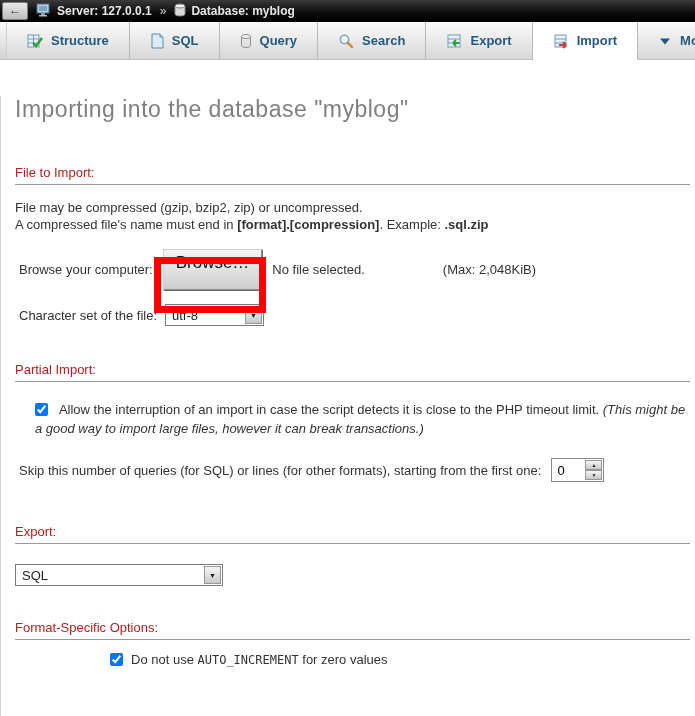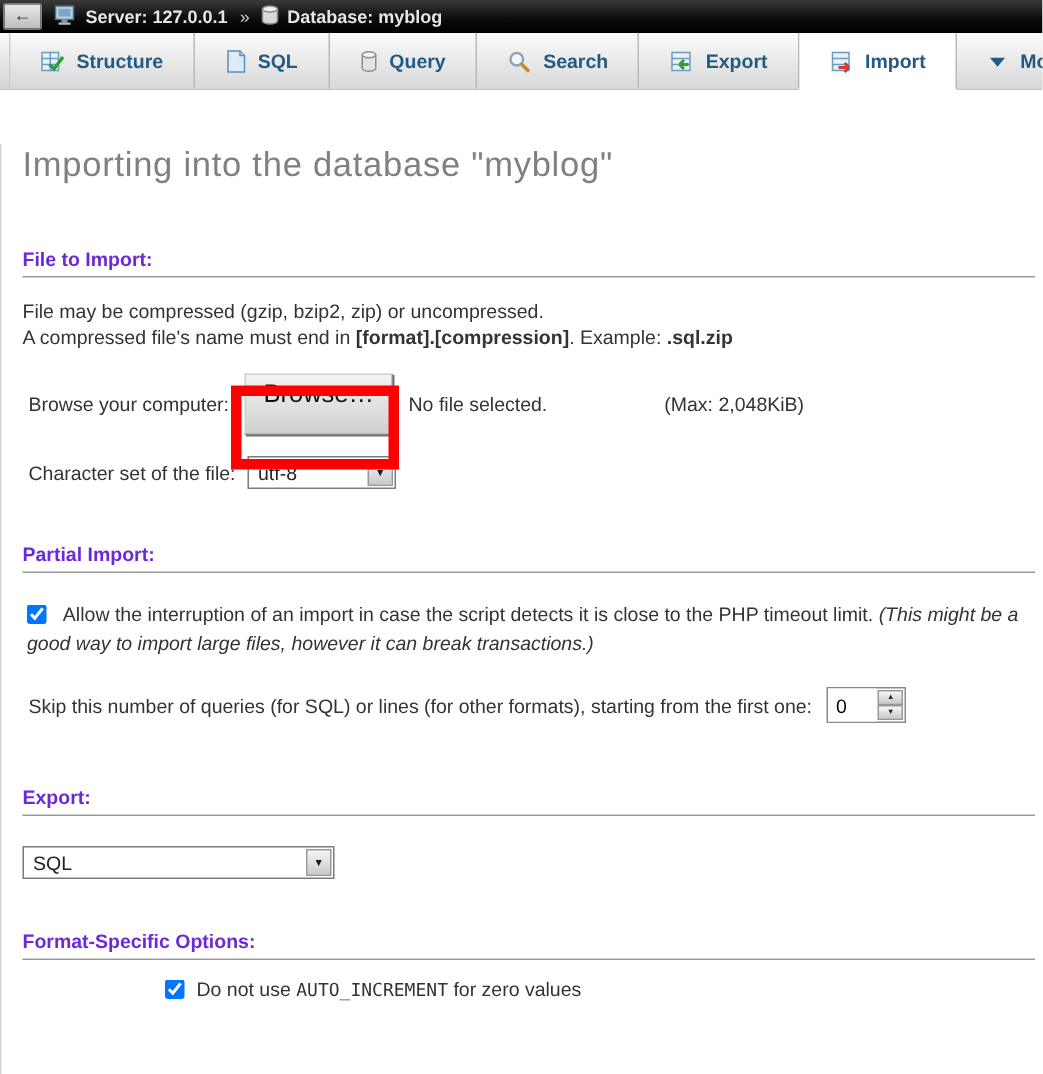--- a/index.html
+++ b/index.html
@@ -24,21 +24,21 @@
     color: #235a81; font-size: 13px; font-weight: bold; cursor: pointer; white-space: nowrap; }
   .tab:first-child { border-left: 1px solid #cfcfcf; margin-left: 6px; }
   .tab.active { background: #fff; border-bottom: 1px solid #fff; margin-bottom: -1px; }
   .tab svg { display: block; }
 
   
   .content { position: relative; height: 656px; border-left: 1px solid #d2d2d2;
     padding: 0 4px 0 14px; color: #333; font-size: 13px; }
   .page-title { margin-top: 36px; font-size: 23px; color: #808080; font-weight: normal;
     letter-spacing: 0.5px; }
-  .section-heading { font-weight: bold; color: #6d28d9; font-size: 13px;
+  .section-heading { font-weight: normal; color: #b91c1c; font-size: 13px;
     border-bottom: 1px solid #9a9a9a; padding-bottom: 4px; margin-right: 1px; }
   .h-file { margin-top: 42px; }
   .h-partial { margin-top: 36px; }
   .h-format { margin-top: 42px; }
   .h-fso { margin-top: 34px; }
 
   p.hint { margin-top: 14px; line-height: 17px; }
   .b { font-weight: bold; }
   .it { font-style: italic; }
   .mono { font-family: "DejaVu Sans Mono", monospace; font-size: 12px; }
@@ -59,21 +59,21 @@
   .select .arrow-btn { width: 17px; height: 18px; margin: 1px; flex: 0 0 17px;
     background: linear-gradient(#f6f6f6, #c9c9c9); border: 1px solid #979797;
     display: flex; align-items: center; justify-content: center;
     font-size: 7px; color: #1a1a1a; }
   .sel-charset { width: 99px; margin-left: 8px; }
   .sel-format  { width: 208px; margin-top: 20px; }
   .sel-compat  { width: 120px; margin-left: 8px; }
 
   input[type="checkbox"] { width: 13px; height: 13px; margin: 0 8px 0 0; vertical-align: -2px; }
 
-  .allow-para { margin-top: 18px; margin-left: 3px; line-height: 19px; }
+  .allow-para { margin-top: 18px; margin-left: 20px; line-height: 19px; }
   .skip-row { margin-top: 20px; }
   .numbox { display: inline-flex; align-items: stretch; border: 1px solid #8a8a8a;
     background: #fff; height: 24px; margin-left: 10px; }
   .numbox input { border: none; outline: none; width: 32px; padding-left: 5px; font-size: 13px;
     font-family: "Liberation Sans", sans-serif; }
   .spin { display: flex; flex-direction: column; margin: 1px; }
   .spin button { flex: 1; width: 17px; font-size: 5px; line-height: 4px; color: #222;
     background: linear-gradient(#f6f6f6, #c9c9c9); border: 1px solid #979797; cursor: pointer; padding: 0; }
 
   .compat-row { margin-top: 34px; margin-left: 83px; }

